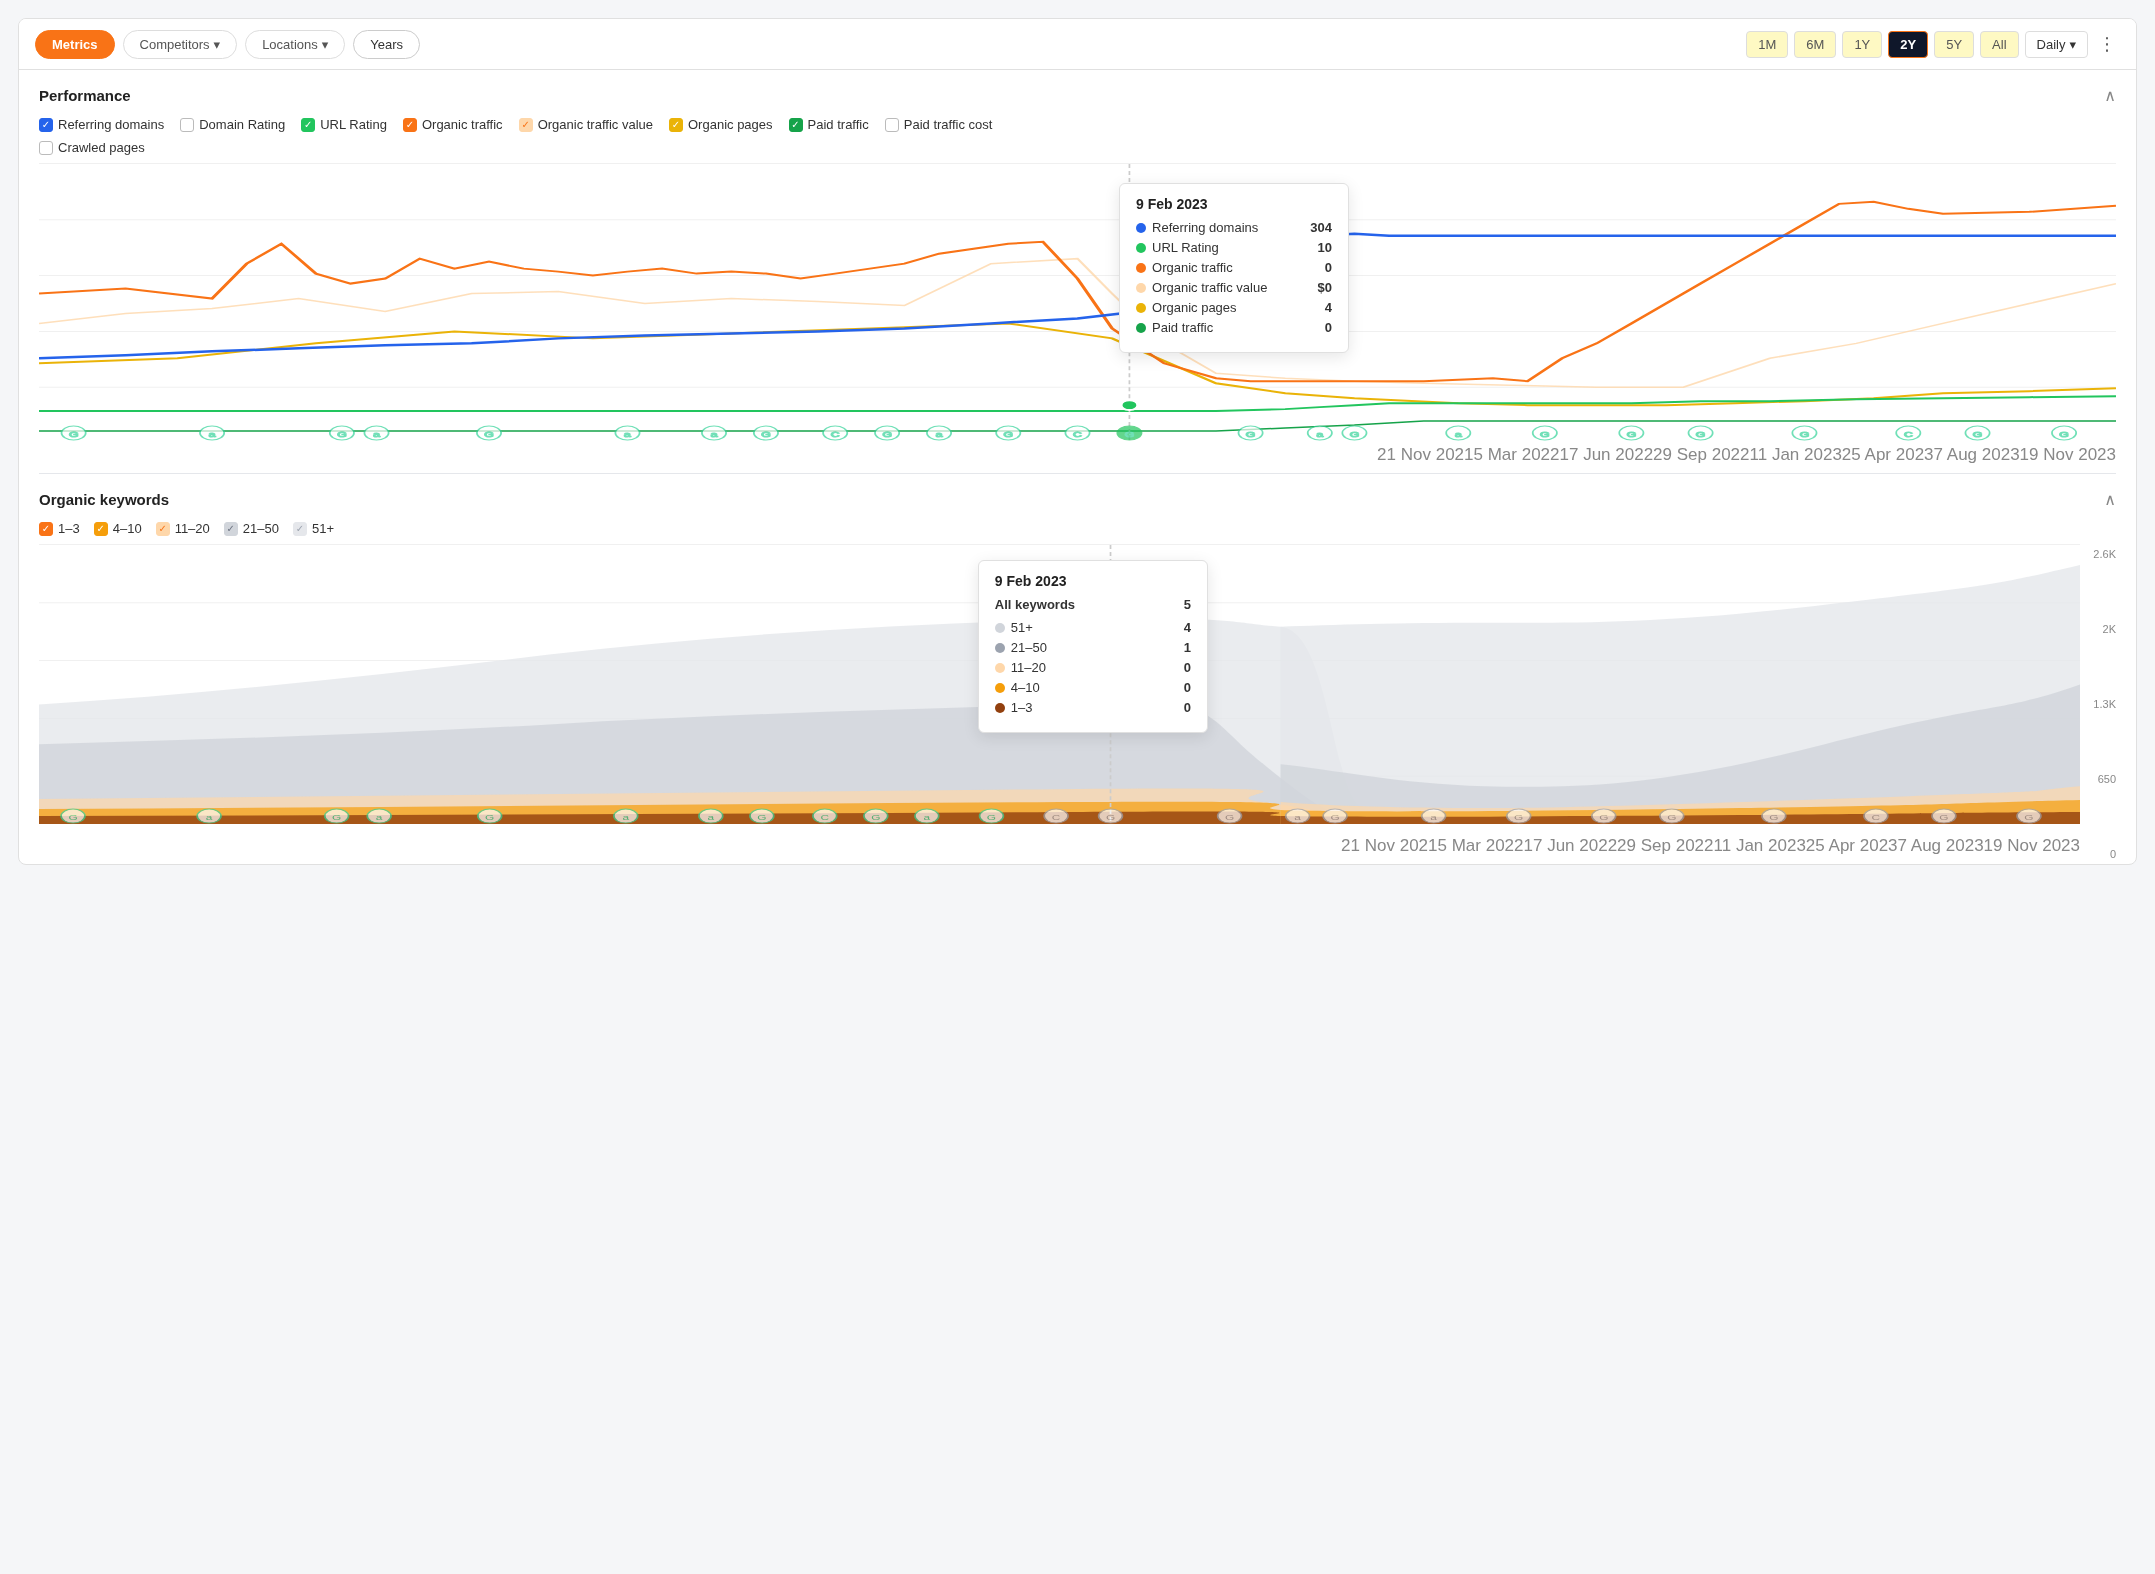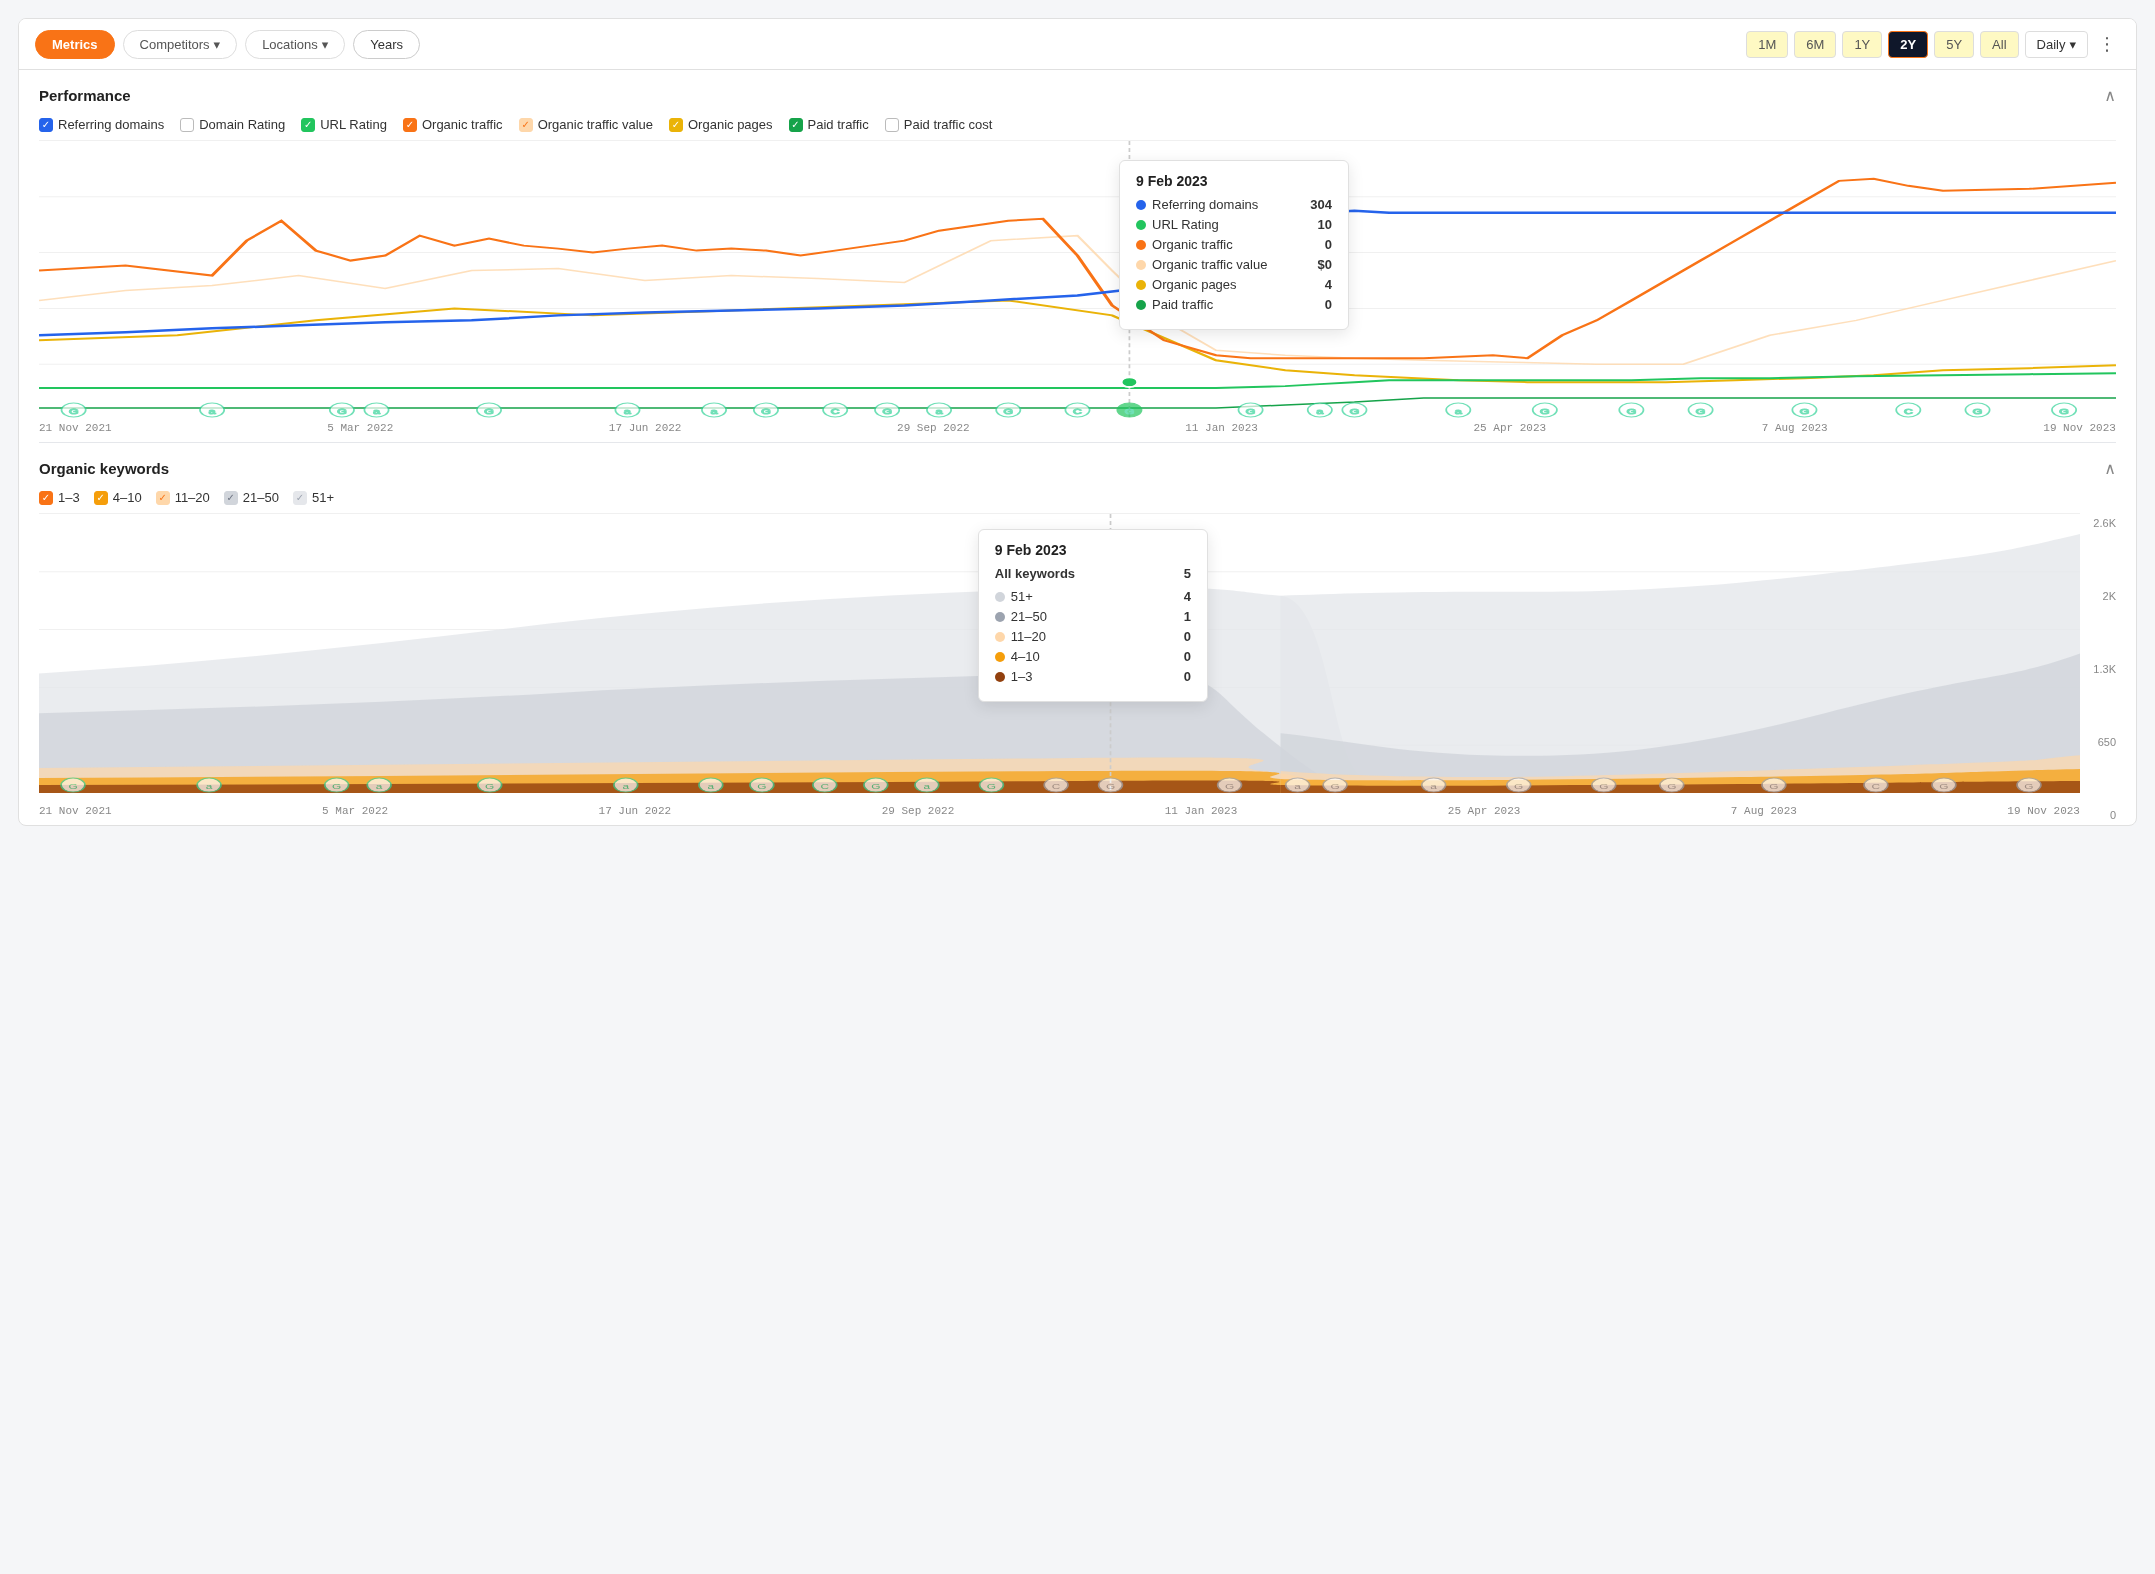--- a/index.html
+++ b/index.html
@@ -135,23 +135,23 @@
       display: flex; align-items: center; justify-content: space-between;
       margin-bottom: 5px; gap: 12px;
     }
     .tooltip-left { display: flex; align-items: center; gap: 6px; }
     .dot {
       width: 10px; height: 10px; border-radius: 50%; flex-shrink: 0;
     }
     .tooltip-val { font-weight: 600; color: #333; }
     
     .x-axis {
-      display: flex; justify-content: space-between;
+      display: flex; justify-content: flex-end;
       padding: 2px 0 8px 0;
-      font-size: 11px; color: #888; font-family: Liberation Mono, monospace;
+      font-size: 17px; color: #888;
     }
     
     .kw-metrics-row {
       display: flex; align-items: center; gap: 14px; margin-bottom: 8px;
     }
     .kw-item {
       display: flex; align-items: center; gap: 5px; font-size: 13px; color: #333; cursor: pointer;
     }
     .kw-cb {
       width: 14px; height: 14px; border-radius: 3px; border: 1.5px solid #ccc;
@@ -240,20 +240,26 @@
           <span class="cb checked-yellow">✓</span>
           <span>Organic pages</span>
         </label>
         <label class="metric-item">
           <span class="cb checked-dkgreen">✓</span>
           <span>Paid traffic</span>
         </label>
         <label class="metric-item">
           <span class="cb unchecked"></span>
           <span>Paid traffic cost</span>
+        </label>
+      </div>
+      <div class="metrics-row">
+        <label class="metric-item">
+          <span class="cb unchecked"></span>
+          <span>Crawled pages</span>
         </label>
       </div>
     </div>
 
     <div class="chart-area">
       <div style="position:relative;">
         <svg width="100%" height="280" viewBox="0 0 1200 280" preserveAspectRatio="none" style="display:block; background:#fff; border-top:1px solid #f0f0f0;">
 
           <line x1="0" y1="56" x2="1200" y2="56" stroke="#f0f0f0" stroke-width="1"></line>
           <line x1="0" y1="112" x2="1200" y2="112" stroke="#f0f0f0" stroke-width="1"></line>

